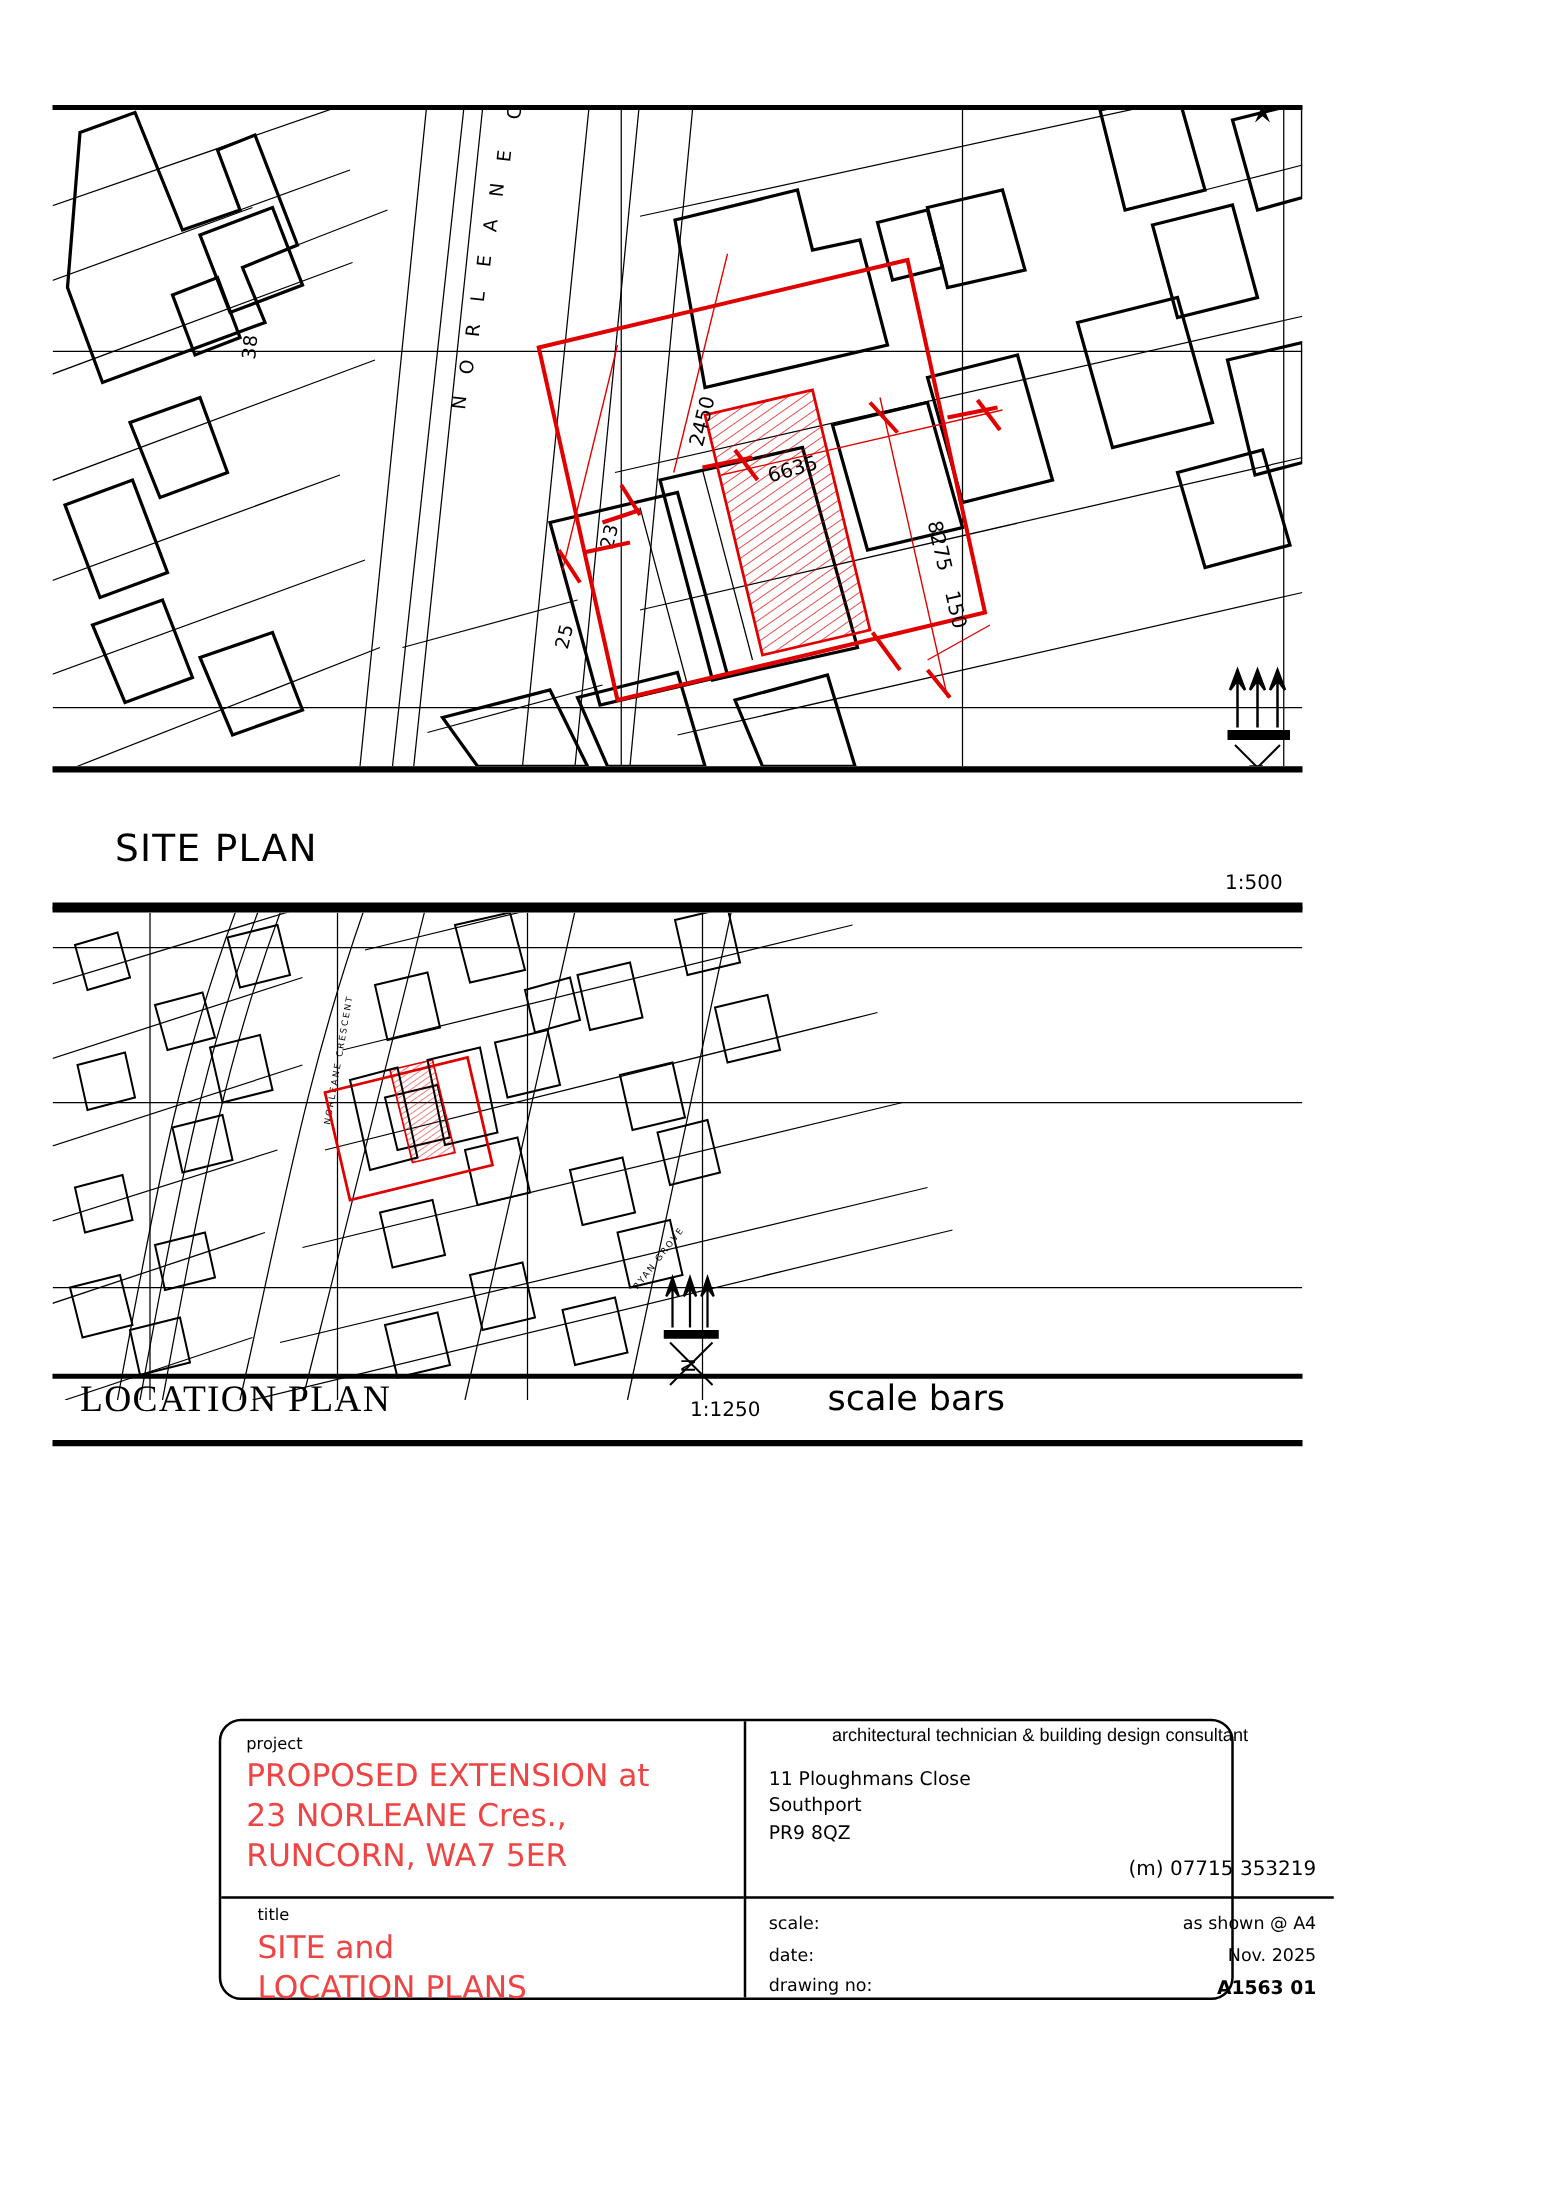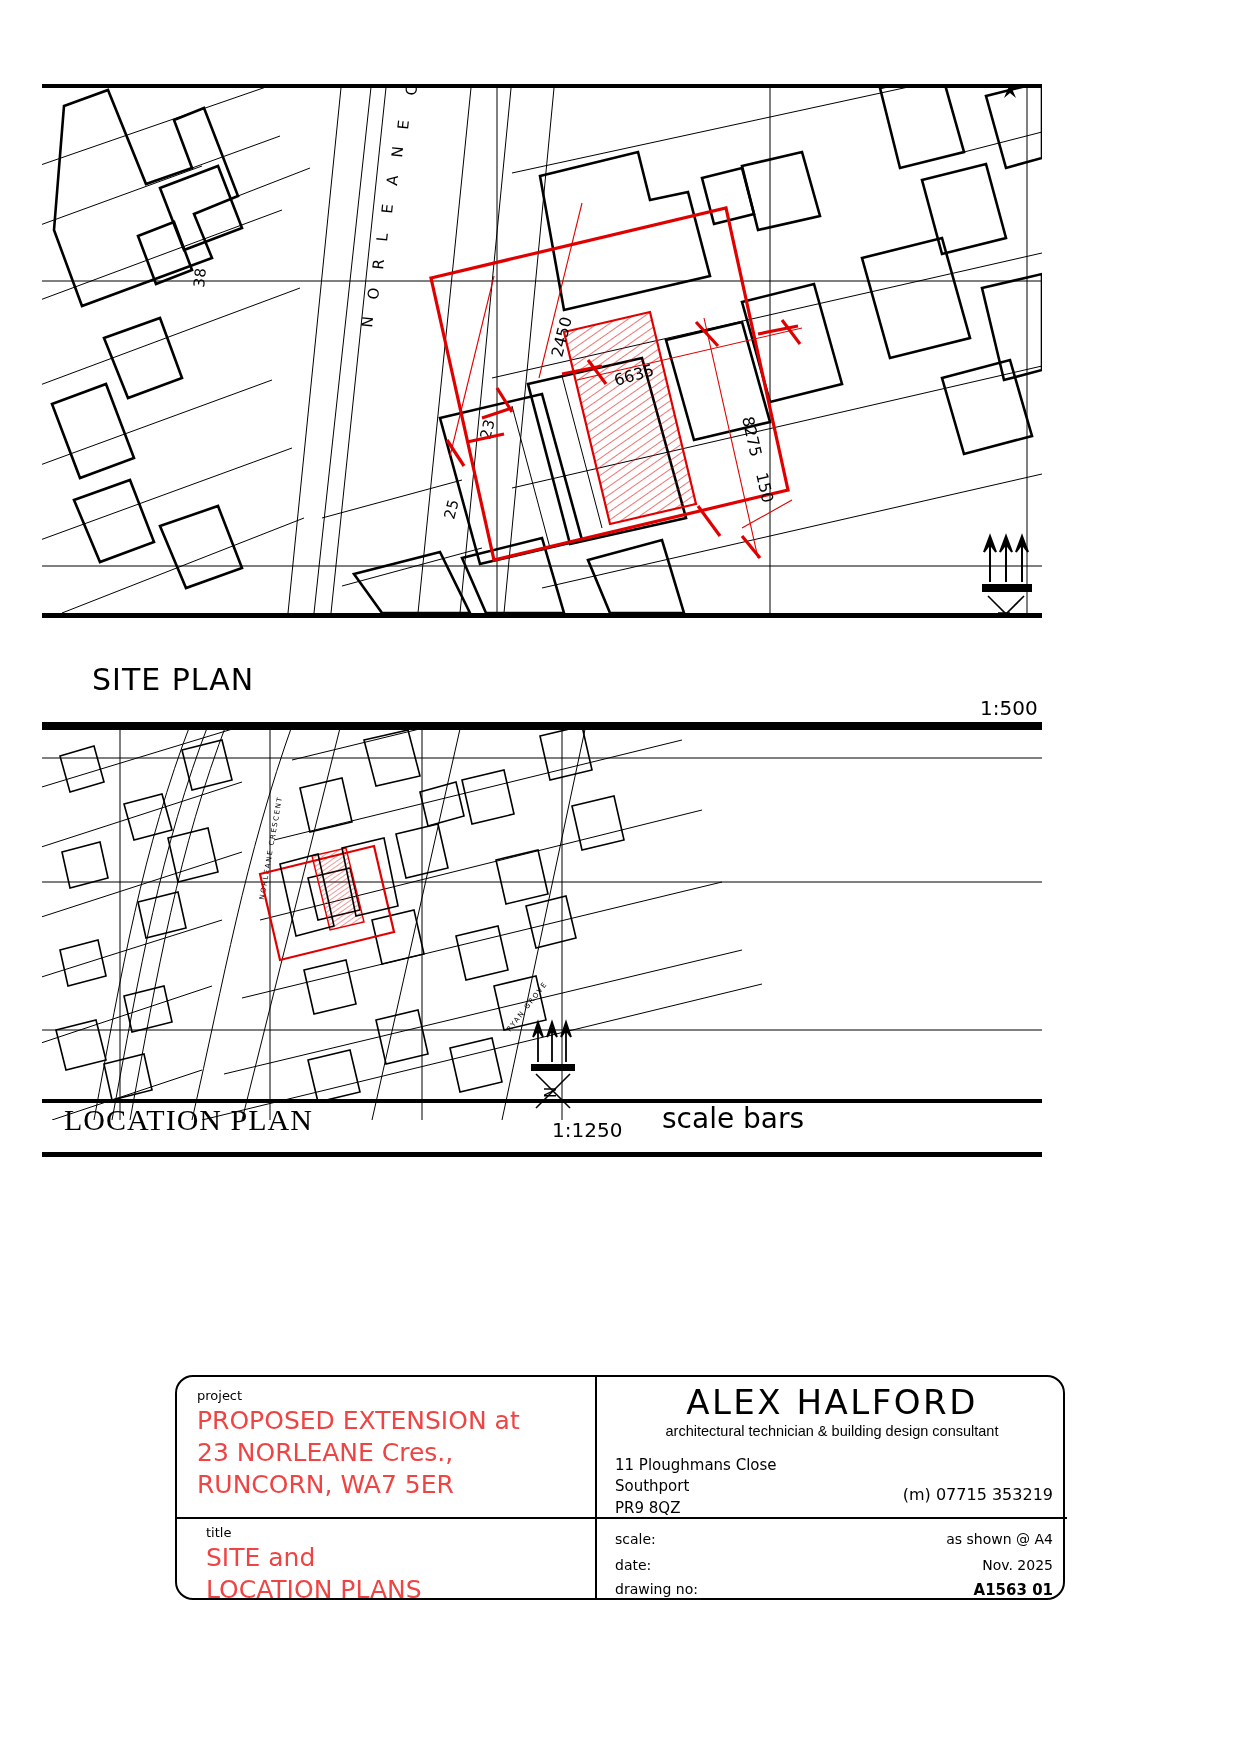--- a/index.html
+++ b/index.html
@@ -32,32 +32,32 @@
   
   .plan-label{
     position:absolute;
     font-family:"DejaVu Sans", sans-serif;
     font-size:30px;letter-spacing:1px;
     color:#000;white-space:nowrap;
   }
   .plan-scale{
     position:absolute;
     font-family:"DejaVu Sans", sans-serif;
-    font-size:20px;color:#000;white-space:nowrap;
+    font-size:16px;color:#000;white-space:nowrap;
   }
   .scalebars-label{
     position:absolute;
     font-family:"DejaVu Sans", sans-serif;
     font-size:28px;color:#000;white-space:nowrap;
   }
 
   
   .titleblock{
     position:absolute;
-    left:175px;top:1375px;width:890px;height:225px;
+    left:175px;top:1375px;width:812px;height:225px;
     border:2px solid #000;
     border-radius:18px;
     box-sizing:border-box;
     background:#fff;
   }
   .tb-vline{position:absolute;left:418px;top:0;width:2px;height:100%;background:#000;}
   .tb-hline-left{position:absolute;left:0;top:140px;width:418px;height:2px;background:#000;}
   .tb-hline-right{position:absolute;left:418px;top:140px;width:472px;height:2px;background:#000;}
 
   .tb-cell{position:absolute;box-sizing:border-box;}
@@ -375,21 +375,20 @@
       <div class="tb-big">RUNCORN, WA7 5ER</div>
     </div>
 
     <div class="tb-cell" style="left:0;top:139px;width:418px;height:83px;padding:10px 0 0 29px;">
       <div class="tb-caption">title</div>
       <div class="tb-big">SITE and</div>
       <div class="tb-big">LOCATION PLANS</div>
     </div>
 
     <div class="tb-cell" style="left:420px;top:0;width:470px;height:140px;">
-      <div class="tb-name" style="margin-top:8px;">ALEX HALFORD</div>
       <div class="tb-sub">architectural technician &amp; building design consultant</div>
       <div class="tb-addr" style="margin:16px 0 0 18px;">
         <div>11 Ploughmans Close</div>
         <div>Southport</div>
         <div>PR9 8QZ</div>
       </div>
       <div class="tb-phone" style="top:108px;">(m) 07715 353219</div>
     </div>
 
     <div class="tb-cell" style="left:420px;top:142px;width:470px;height:83px;">

